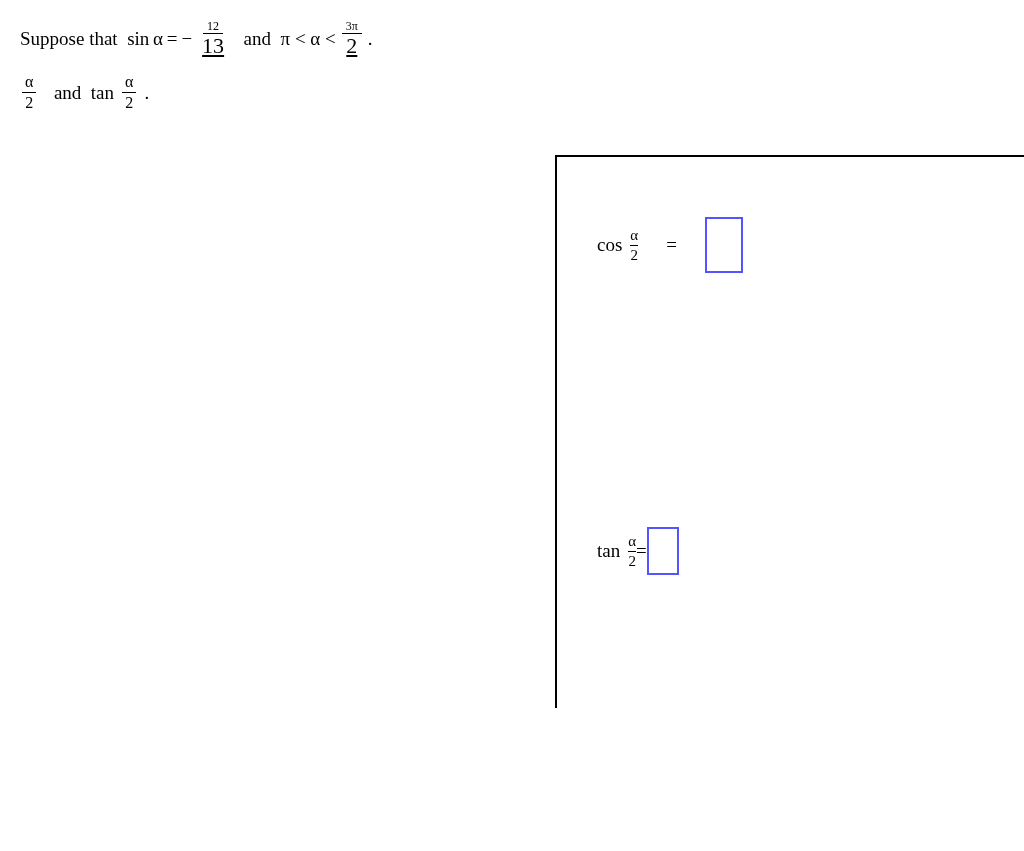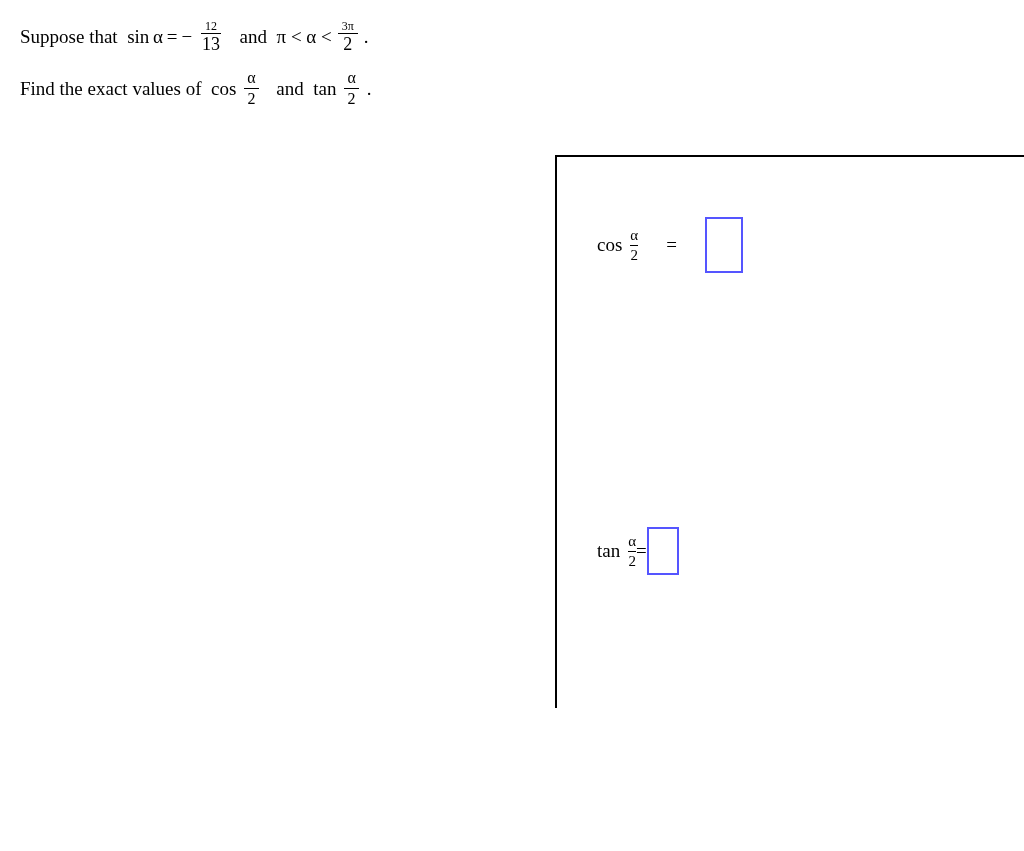--- a/index.html
+++ b/index.html
@@ -56,21 +56,22 @@
     }
 
     .fraction .numerator {
       border-bottom: 1.5px solid #000;
       padding: 0 4px 1px 4px;
       font-size: 12px;
     }
 
     .fraction .denominator {
       padding: 1px 4px 0 4px;
-      font-size: 18px;
+      font-size: 22px;
+      text-decoration: underline;
     }
 
     .frac-inline {
       display: inline-flex;
       flex-direction: column;
       align-items: center;
       vertical-align: middle;
       margin: 0 2px;
     }
 
@@ -184,21 +185,20 @@
       </span>
       <span>&nbsp; and&nbsp; π &lt; α &lt;</span>
       <span class="fraction">
         <span class="numerator">3π</span>
         <span class="denominator">2</span>
       </span>
       <span> .</span>
     </div>
 
     <div class="line2">
-      <span>Find the exact values of&nbsp; cos</span>
       <span class="frac-inline">
         <span class="num">α</span>
         <span class="den">2</span>
       </span>
       <span>&nbsp; and&nbsp; tan</span>
       <span class="frac-inline">
         <span class="num">α</span>
         <span class="den">2</span>
       </span>
       <span> .</span>

